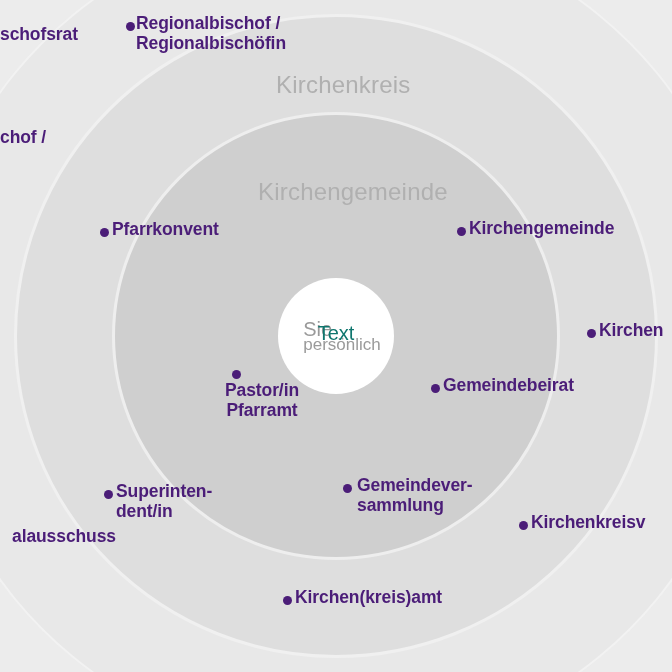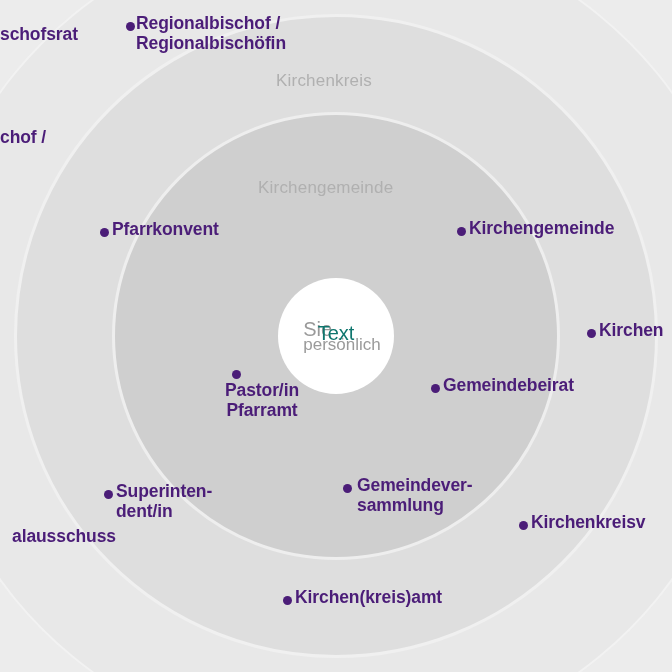--- a/index.html
+++ b/index.html
@@ -43,21 +43,21 @@
     width:116px;height:116px;
     left:336px;top:336px;
     margin-left:-58px;margin-top:-58px;
     background:#ffffff;
   }
 
   
   .ring-caption{
     position:absolute;
     color:#b0b0b0;
-    font-size:17px;
+    font-size:24px;
     font-weight:400;
     letter-spacing:0.2px;
     white-space:nowrap;
     line-height:1.1;
   }
 
   
   .node{
     position:absolute;
     color:#4b1d78;

